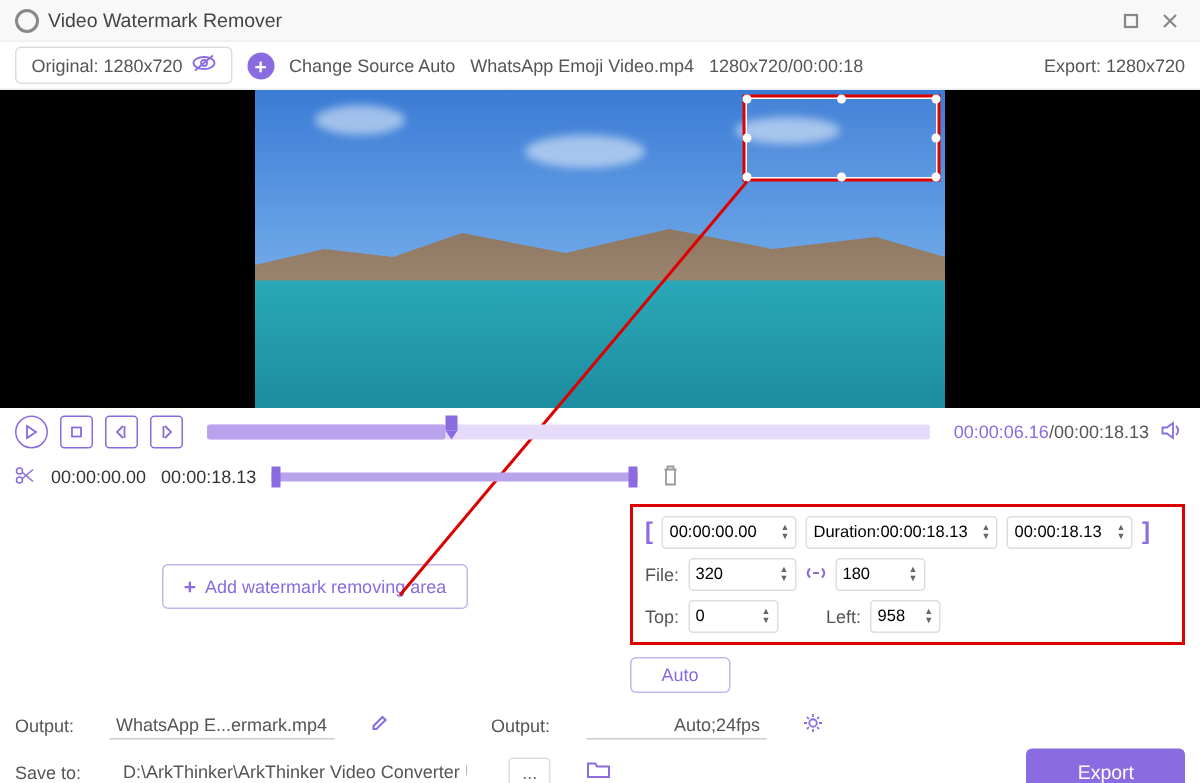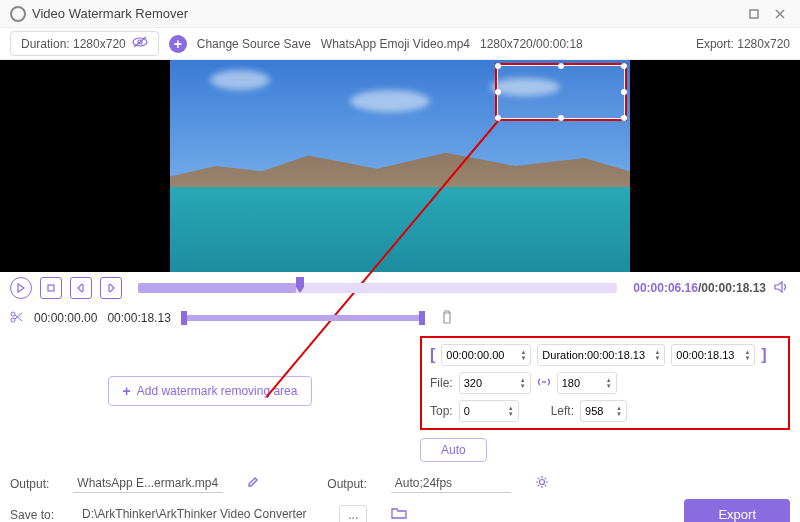--- a/index.html
+++ b/index.html
@@ -29,21 +29,21 @@
 .handle { position: absolute; width: 6px; height: 6px; background: #fff; border-radius: 50%; }
 .red-line { position: absolute; background: #d00; height: 2px; transform-origin: left center; }
 
 .controls-row { height: 32px; display: flex; align-items: center; padding: 0 10px; gap: 8px; }
 .ctrl-btn { width: 22px; height: 22px; border: 1.5px solid #8a6be0; border-radius: 3px; display: flex; align-items: center; justify-content: center; cursor: pointer; }
 .ctrl-btn.round { border-radius: 50%; }
 .timeline { flex: 1; height: 10px; background: #e6dcfa; border-radius: 2px; position: relative; margin: 0 8px; }
 .timeline-progress { position: absolute; left: 0; top: 0; bottom: 0; background: #b8a3ec; border-radius: 2px; }
 .timeline-handle { position: absolute; top: -6px; width: 8px; height: 10px; background: #8a6be0; }
 .timeline-handle::after { content:''; position:absolute; top:100%; left:0; border-left:4px solid transparent; border-right:4px solid transparent; border-top:6px solid #8a6be0; }
-.time-text { font-size: 12px; font-weight: bold; }
+.time-text { font-size: 12px; }
 .time-current { color: #8a6be0; }
 .time-total { color: #555; }
 
 .segment-row { display: flex; align-items: center; padding: 4px 10px; gap: 10px; height: 28px; }
 .scissors { color: #8a6be0; }
 .segment-bar { flex: 1; height: 6px; background: #b8a3ec; margin-right: 6px; position: relative; }
 .segment-bar::before, .segment-bar::after { content:''; position:absolute; top:-4px; width:6px; height:14px; background:#8a6be0; }
 .segment-bar::before { left: 0; }
 .segment-bar::after { right: 0; }
 
@@ -85,31 +85,31 @@
   </div>
   <div class="win-btn">
     <svg width="12" height="12" viewBox="0 0 12 12">
         <path d="M2 2 L10 10 M10 2 L2 10" stroke="#888" stroke-width="1.5"></path>
       </svg>
   </div>
 </div>
 
 <div class="top-bar">
   <div class="chip">
-    <span>Duration: 1280x720</span>
+    <span>Original: 1280x720</span>
     <span class="eye-icon">
       <svg width="16" height="12" viewBox="0 0 16 12">
           <ellipse cx="8" cy="6" rx="7" ry="4" fill="none" stroke="#8a6be0" stroke-width="1.2"></ellipse>
           <circle cx="8" cy="6" r="2" fill="none" stroke="#8a6be0" stroke-width="1.2"></circle>
           <line x1="2" y1="11" x2="14" y2="1" stroke="#8a6be0" stroke-width="1.2"></line>
         </svg>
     </span>
   </div>
   <div class="plus-circle">+</div>
-  <span class="top-text">Change Source Save</span>
+  <span class="top-text">Change Source Auto</span>
   <span class="top-text" style="">WhatsApp Emoji Video.mp4</span>
   <span class="top-text">1280x720/00:00:18</span>
   <div class="spacer"></div>
   <span class="top-text">Export: 1280x720</span>
 </div>
 
 <div class="video-area">
   <div class="video-frame">
     <div class="sky"></div>
     <div class="cloud" style="top:10px;left:40px;width:60px;height:20px"></div>
@@ -275,21 +275,21 @@
   <div class="bottom-row">
     <span class="label">Output:</span>
     <input class="field-underline" style="width: 150px;" value="WhatsApp E...ermark.mp4">
     <span class="pencil">
       <svg width="12" height="12" viewBox="0 0 12 12">
           <path d="M2 10 L2 8 L8 2 L10 4 L4 10 Z" fill="none" stroke="#8a6be0" stroke-width="1.4"></path>
         </svg>
     </span>
     <span style="width:20px"></span>
     <span class="label">Output:</span>
-    <input class="field-underline" style="width: 120px;" value="Auto;24fps">
+    <input class="field-underline" style="width: 120px; text-align: right;" value="Auto;24fps">
     <span class="gear">
       <svg width="14" height="14" viewBox="0 0 14 14">
           <circle cx="7" cy="7" r="2.5" fill="none" stroke="#8a6be0" stroke-width="1.2"></circle>
           <path d="M7 1 L7 3 M7 11 L7 13 M1 7 L3 7 M11 7 L13 7 M3 3 L4.2 4.2 M9.8 9.8 L11 11 M3 11 L4.2 9.8 M9.8 4.2 L11 3" stroke="#8a6be0" stroke-width="1.2"></path>
         </svg>
     </span>
   </div>
   <div class="bottom-row">
     <span class="label">Save to:</span>
     <input class="field-underline" style="flex: 1 1 0%; max-width: 420px;" value="D:\ArkThinker\ArkThinker Video Converter Ultimate\Video Watermark Remover">

